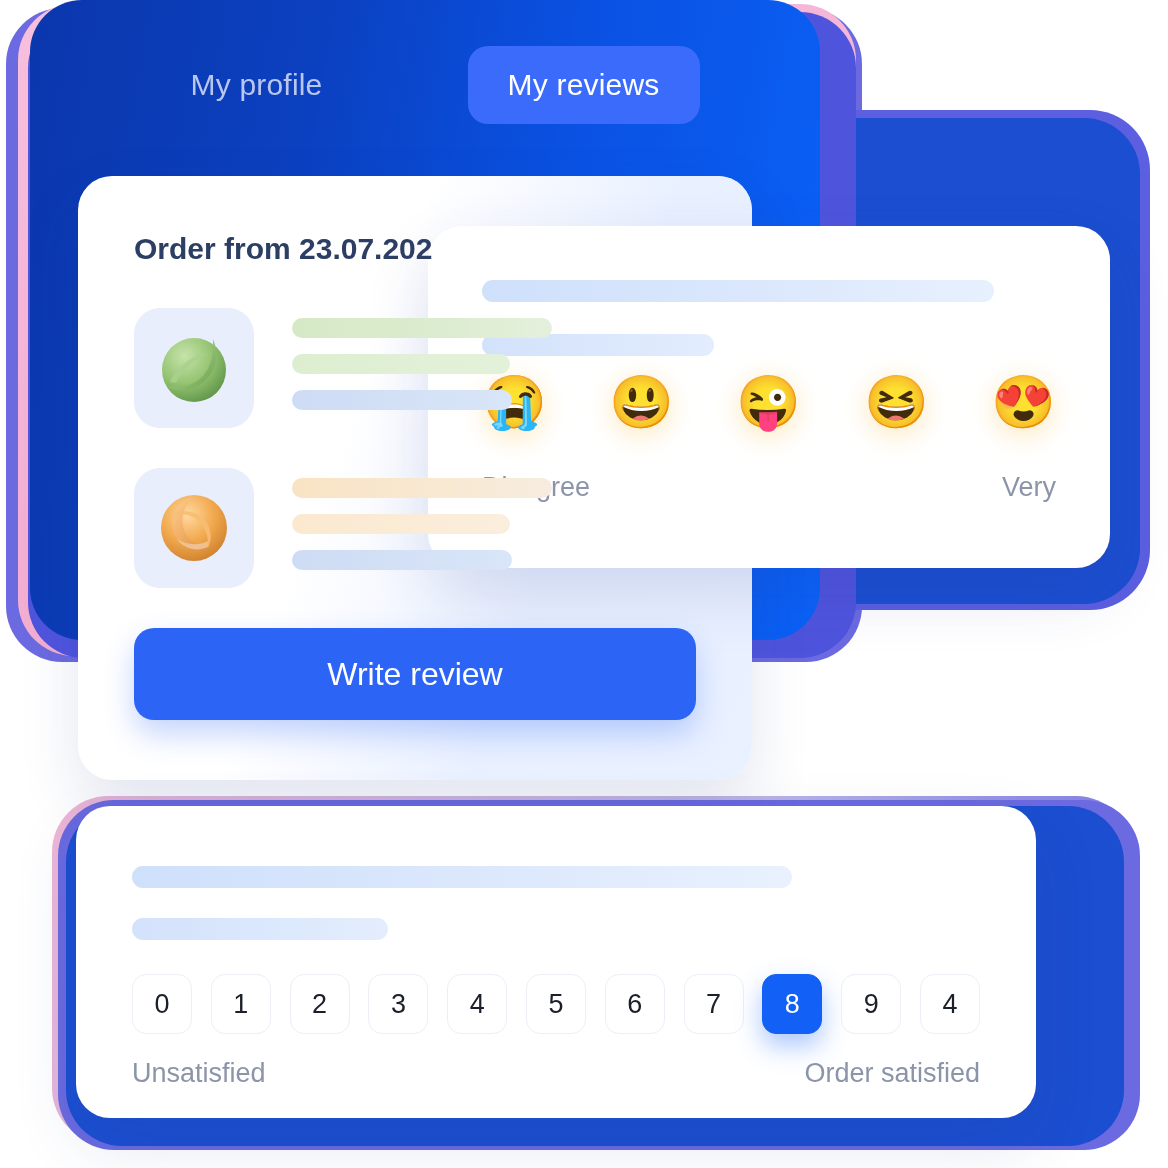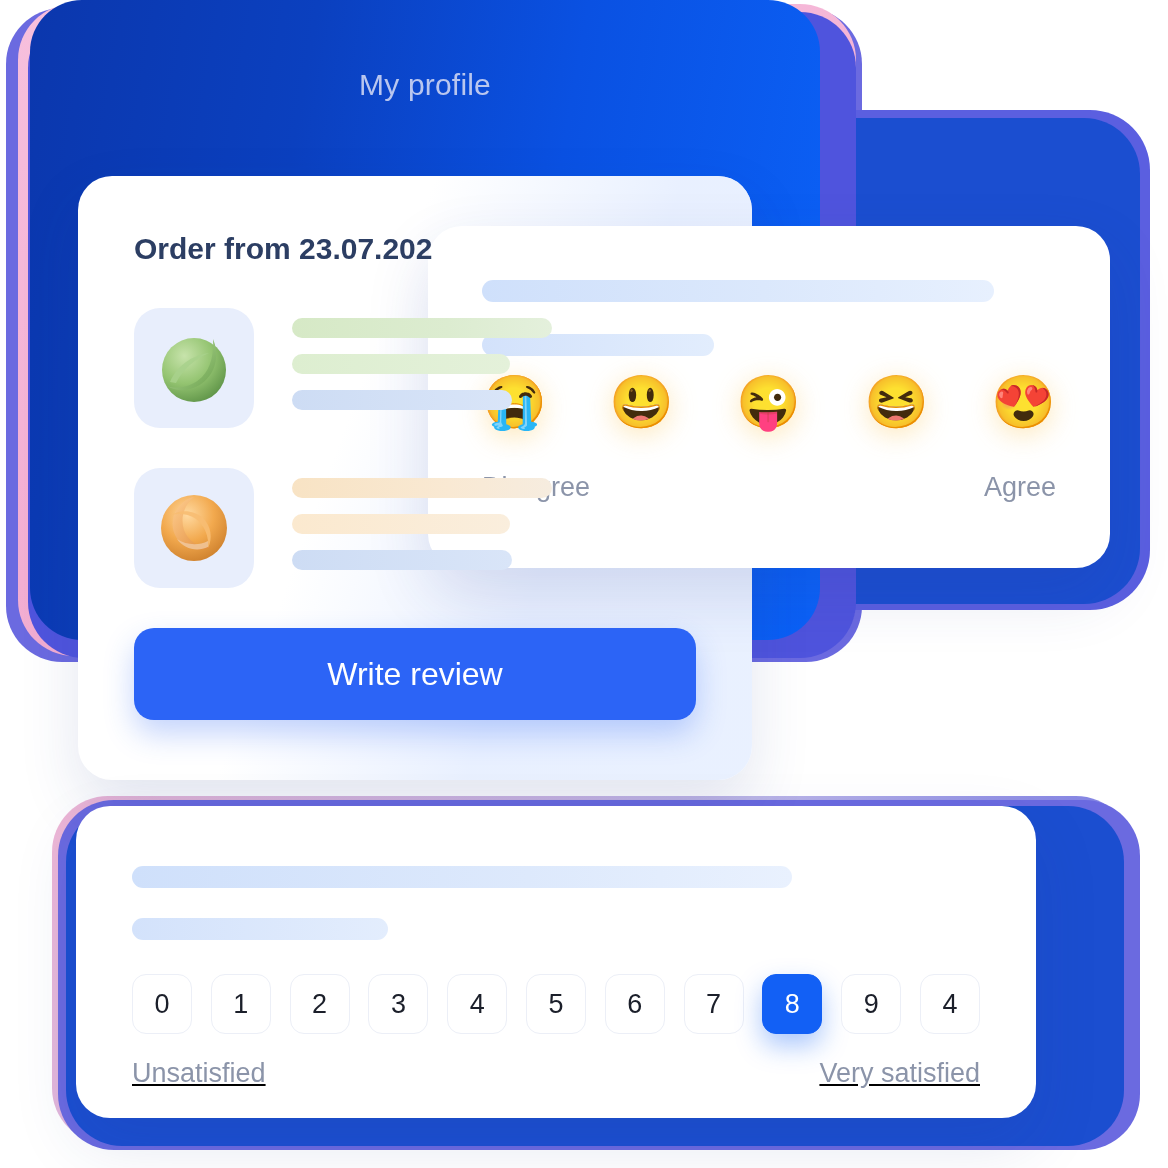--- a/index.html
+++ b/index.html
@@ -225,21 +225,20 @@
     border-color: #1260f5;
     color: #ffffff;
     box-shadow: 0 12px 26px rgba(18,96,245,0.35);
   }
 
   .nps-labels {
     position: absolute;
     left: 56px; right: 56px; top: 252px;
     display: flex;
     justify-content: space-between;
-    text-decoration: underline;
   }
   .nps-label { font-size: 27px; color: #8b94a9; }
 </style>
 </head>
 <body>
 
 <div id="stage">
 
   <div class="deco deco-top-purple"></div>
   <div class="deco deco-top-pink"></div>
@@ -247,20 +246,21 @@
   <div class="deco deco-mid-blue"></div>
   <div class="deco deco-top-blue2"></div>
 
   <div class="deco deco-bot-pink"></div>
   <div class="deco deco-bot-purple"></div>
   <div class="deco deco-bot-blue"></div>
 
   <div class="blue-panel">
     <div class="tabs">
       <div class="tab tab-inactive">My profile</div>
+      <div class="tab tab-active">My reviews</div>
     </div>
   </div>
 
   <div class="order-card">
     <div class="order-title">Order from 23.07.202</div>
 
     <div class="prod-row prod-row-1">
       <div class="prod-thumb">
         <svg width="86" height="86" viewBox="0 0 86 86">
           <defs>
@@ -323,21 +323,21 @@
     <div class="emoji-row">
       <div class="emoji">😭</div>
       <div class="emoji">😃</div>
       <div class="emoji">😜</div>
       <div class="emoji">😆</div>
       <div class="emoji">😍</div>
     </div>
 
     <div class="emoji-labels">
       <div class="emoji-label">Disagree</div>
-      <div class="emoji-label">Agree</div>
+      <div class="emoji-label">Very</div>
     </div>
   </div>
 
   <div class="nps-card">
     <div class="nps-skel nps-skel-1"></div>
     <div class="nps-skel nps-skel-2"></div>
 
     <div class="nps-scale">
       <button class="nps-btn">0</button>
       <button class="nps-btn">1</button>
@@ -347,17 +347,17 @@
       <button class="nps-btn">5</button>
       <button class="nps-btn">6</button>
       <button class="nps-btn">7</button>
       <button class="nps-btn selected">8</button>
       <button class="nps-btn">9</button>
       <button class="nps-btn">4</button>
     </div>
 
     <div class="nps-labels">
       <div class="nps-label">Unsatisfied</div>
-      <div class="nps-label">Very satisfied</div>
+      <div class="nps-label">Order satisfied</div>
     </div>
   </div>
 
 </div>
 
 </body></html>

